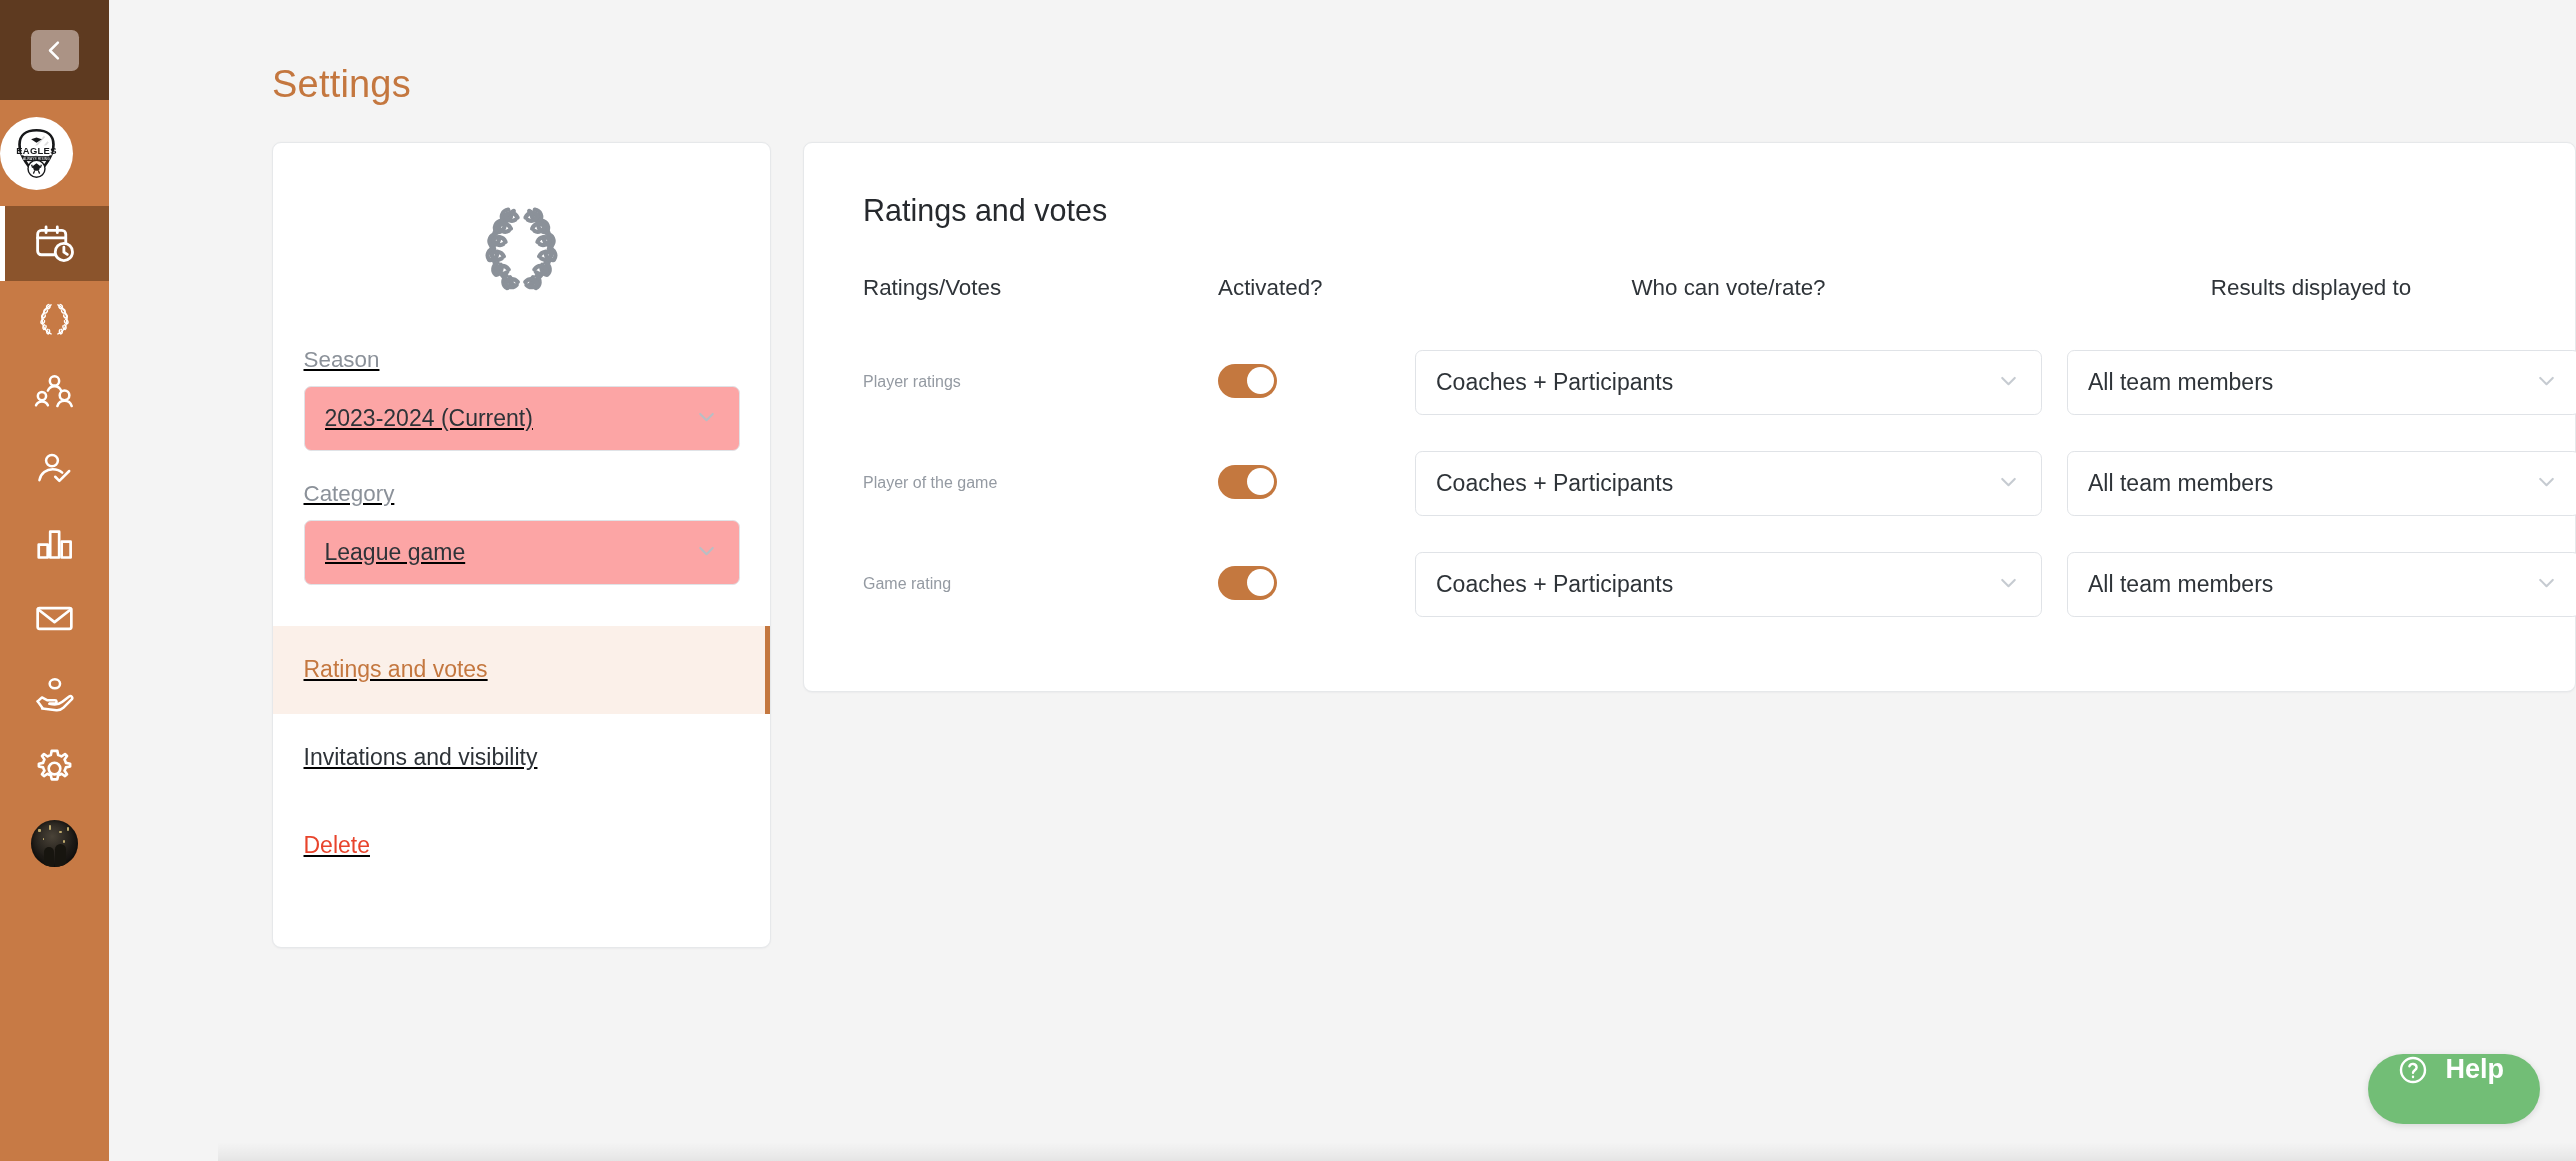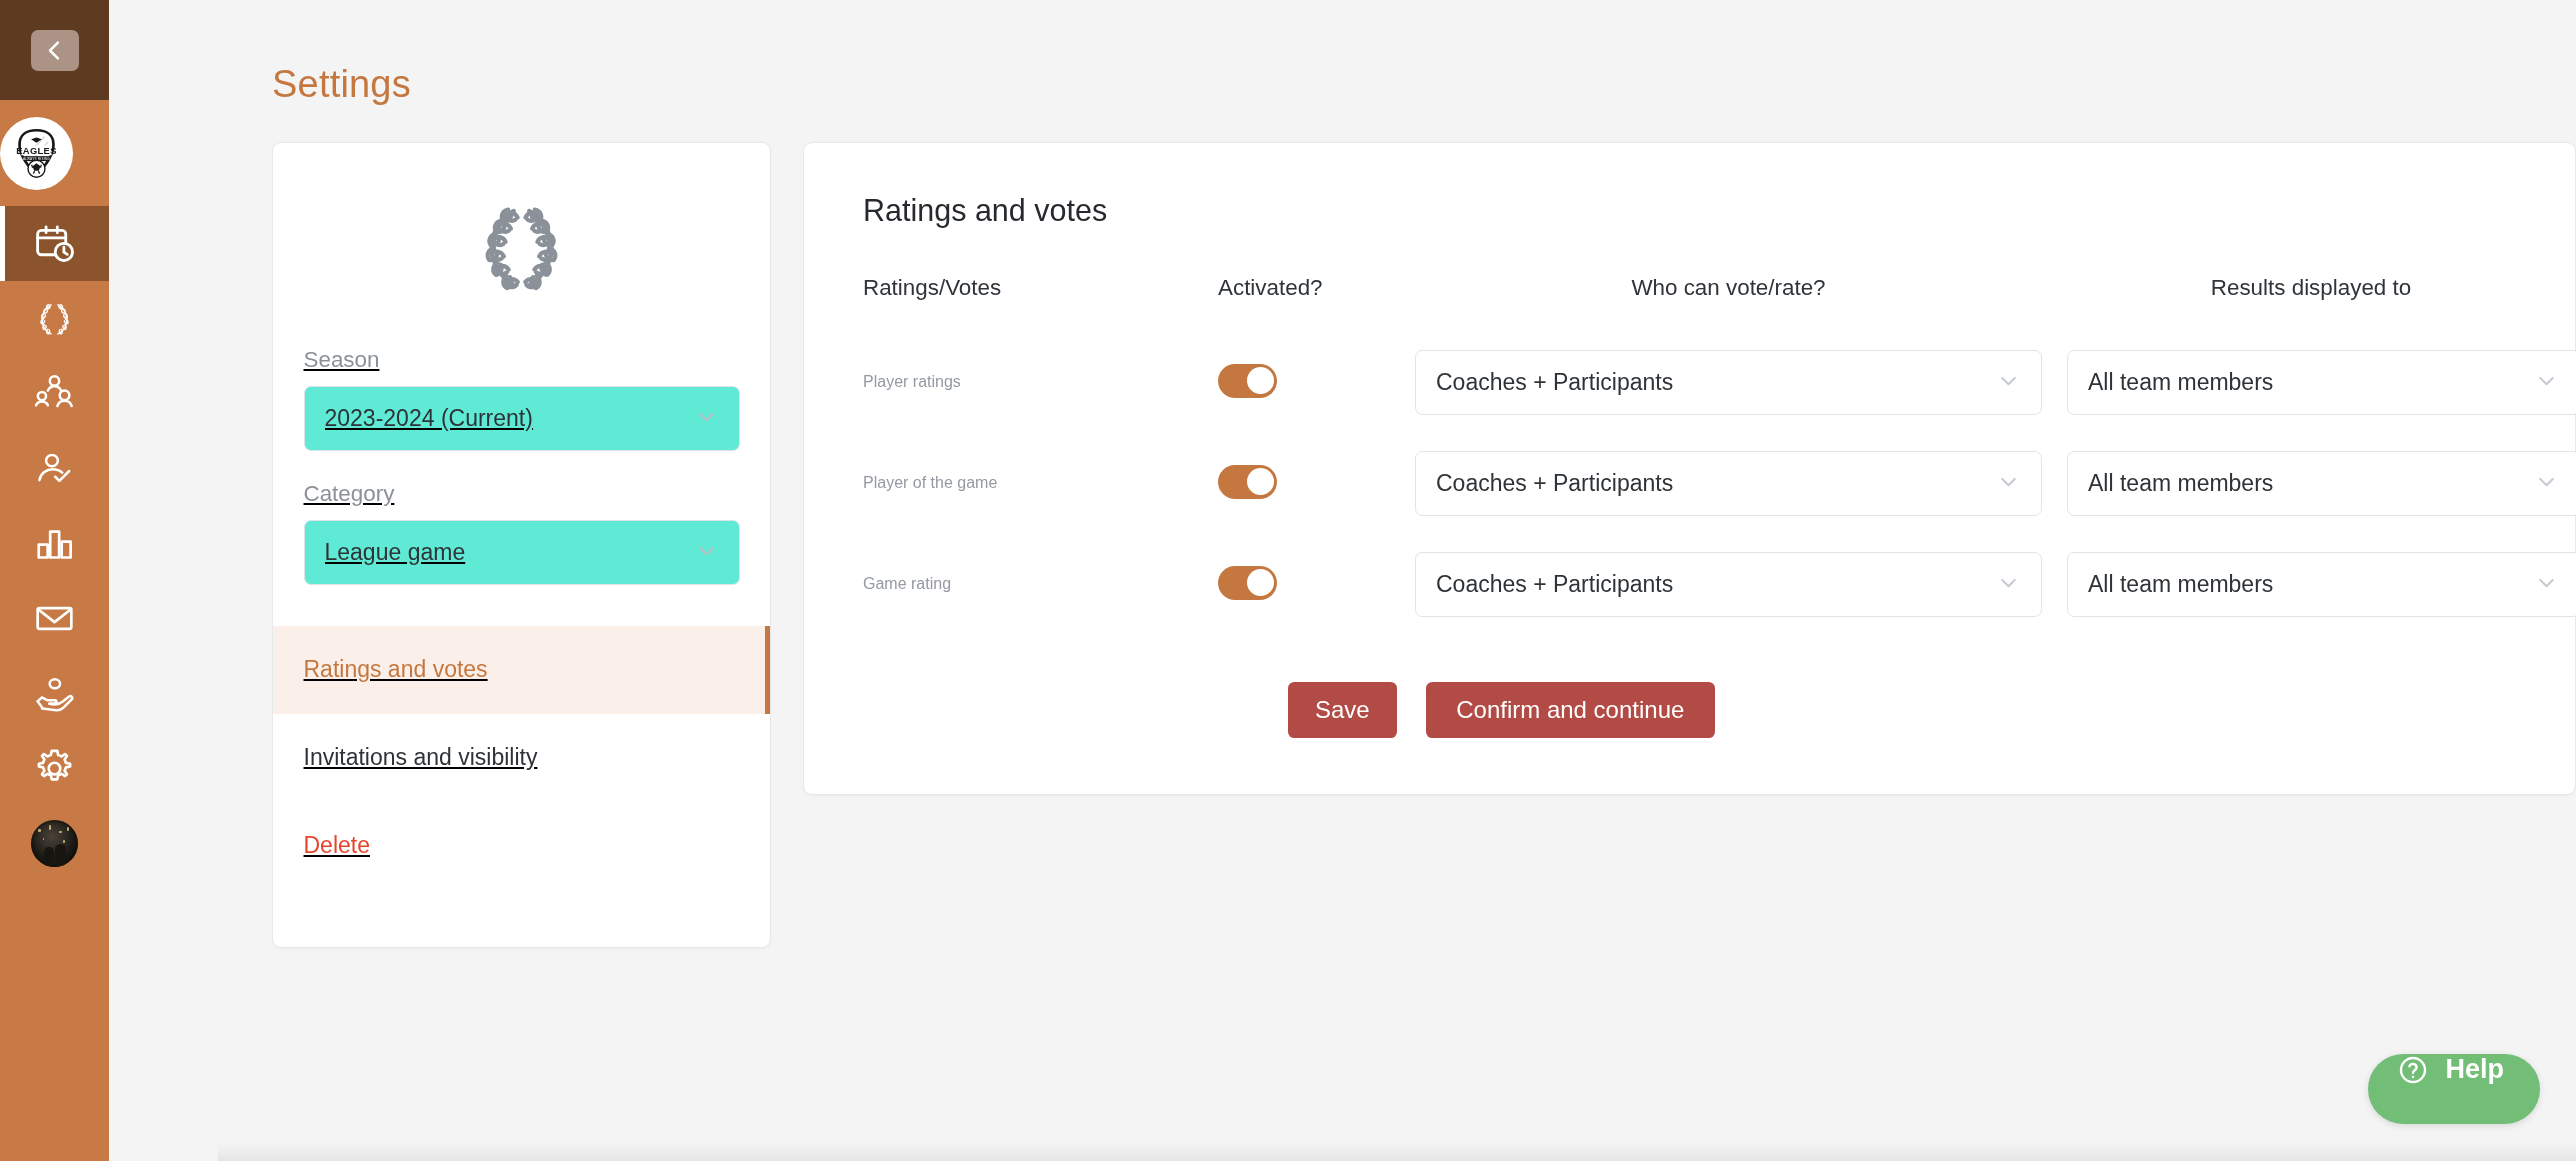--- a/index.html
+++ b/index.html
@@ -169,21 +169,21 @@
     font-size: 22.4px;
     color: #8b9199;
     margin-bottom: 12.5px;
     font-weight: 400;
   }
 
   .select-box {
     height: 65px;
     border: 0.9px solid #e0e3e7;
     border-radius: 7.2px;
-    background: #5eead4;
+    background: #fca5a5;
     display: flex;
     align-items: center;
     padding: 0 20px;
     cursor: pointer;
   }
   .select-box .val {
     flex: 1;
     font-size: 23px;
     color: #2e3338;
     white-space: nowrap;
@@ -673,24 +673,20 @@
               <span class="chev">
                 <svg width="25" height="25" viewBox="0 0 24 24" fill="none" stroke="#c6cbd1" stroke-width="2" stroke-linecap="round" stroke-linejoin="round">
                   <polyline points="6 9.5 12 15.5 18 9.5"></polyline>
                 </svg>
               </span>
             </div>
           </div>
 
         </div>
 
-        <div class="btn-row">
-          <button class="btn">Save</button>
-          <button class="btn wide">Confirm and continue</button>
-        </div>
 
       </section>
 
     </div>
 
     <div class="bottom-shade"></div>
 
     <div class="help-widget">
       <span>
         <svg width="32" height="32" viewBox="0 0 24 24" fill="none" stroke="#ffffff" stroke-width="1.8" stroke-linecap="round" stroke-linejoin="round">

